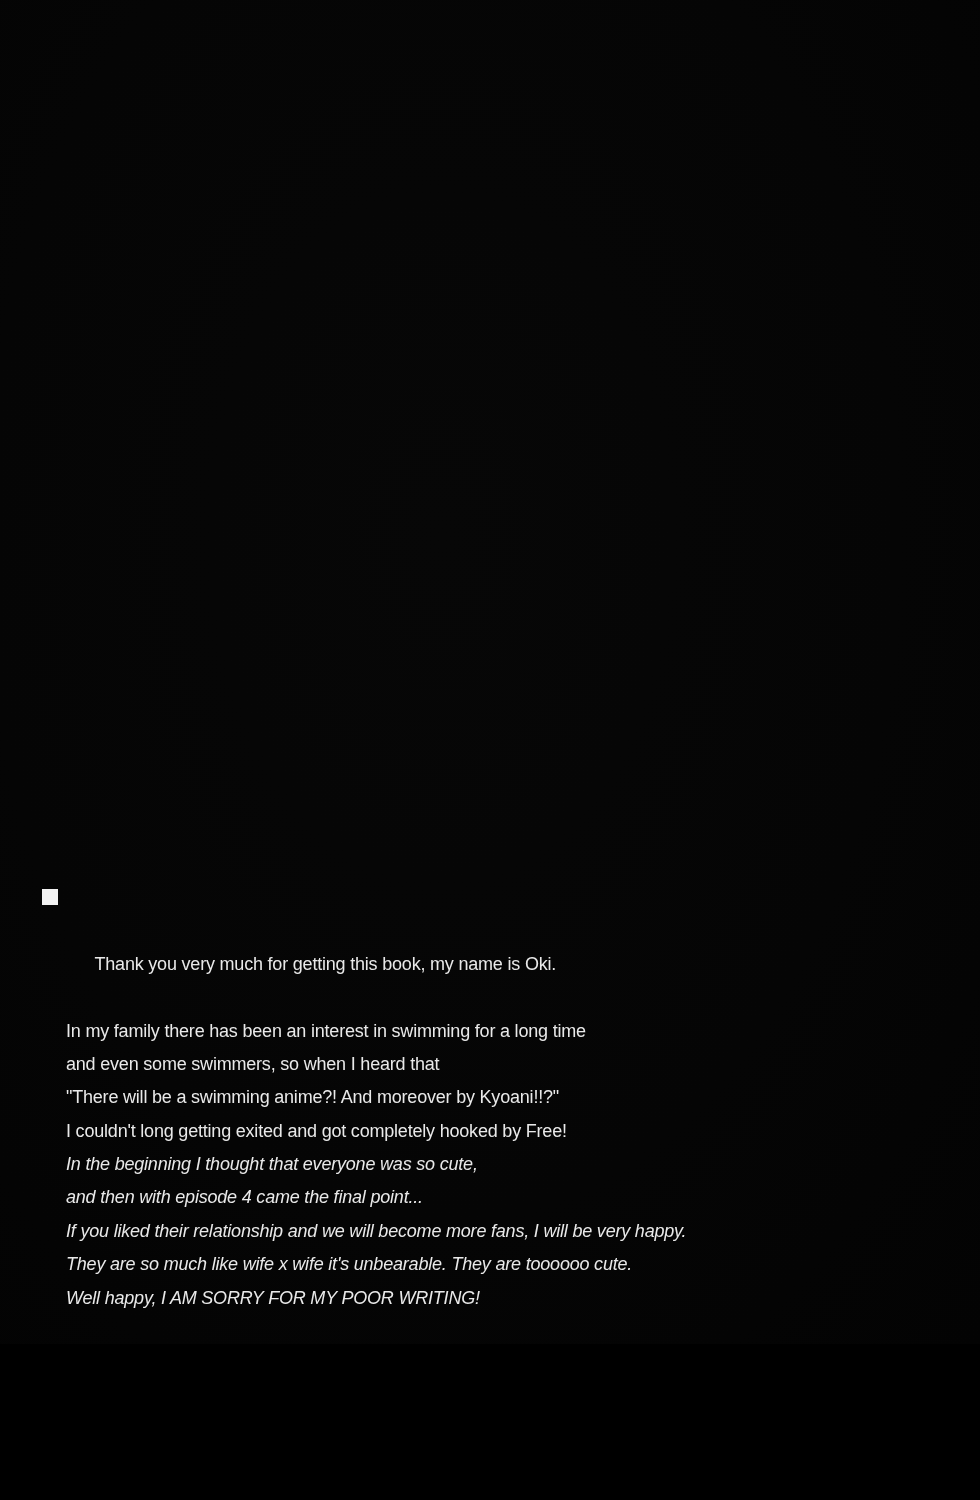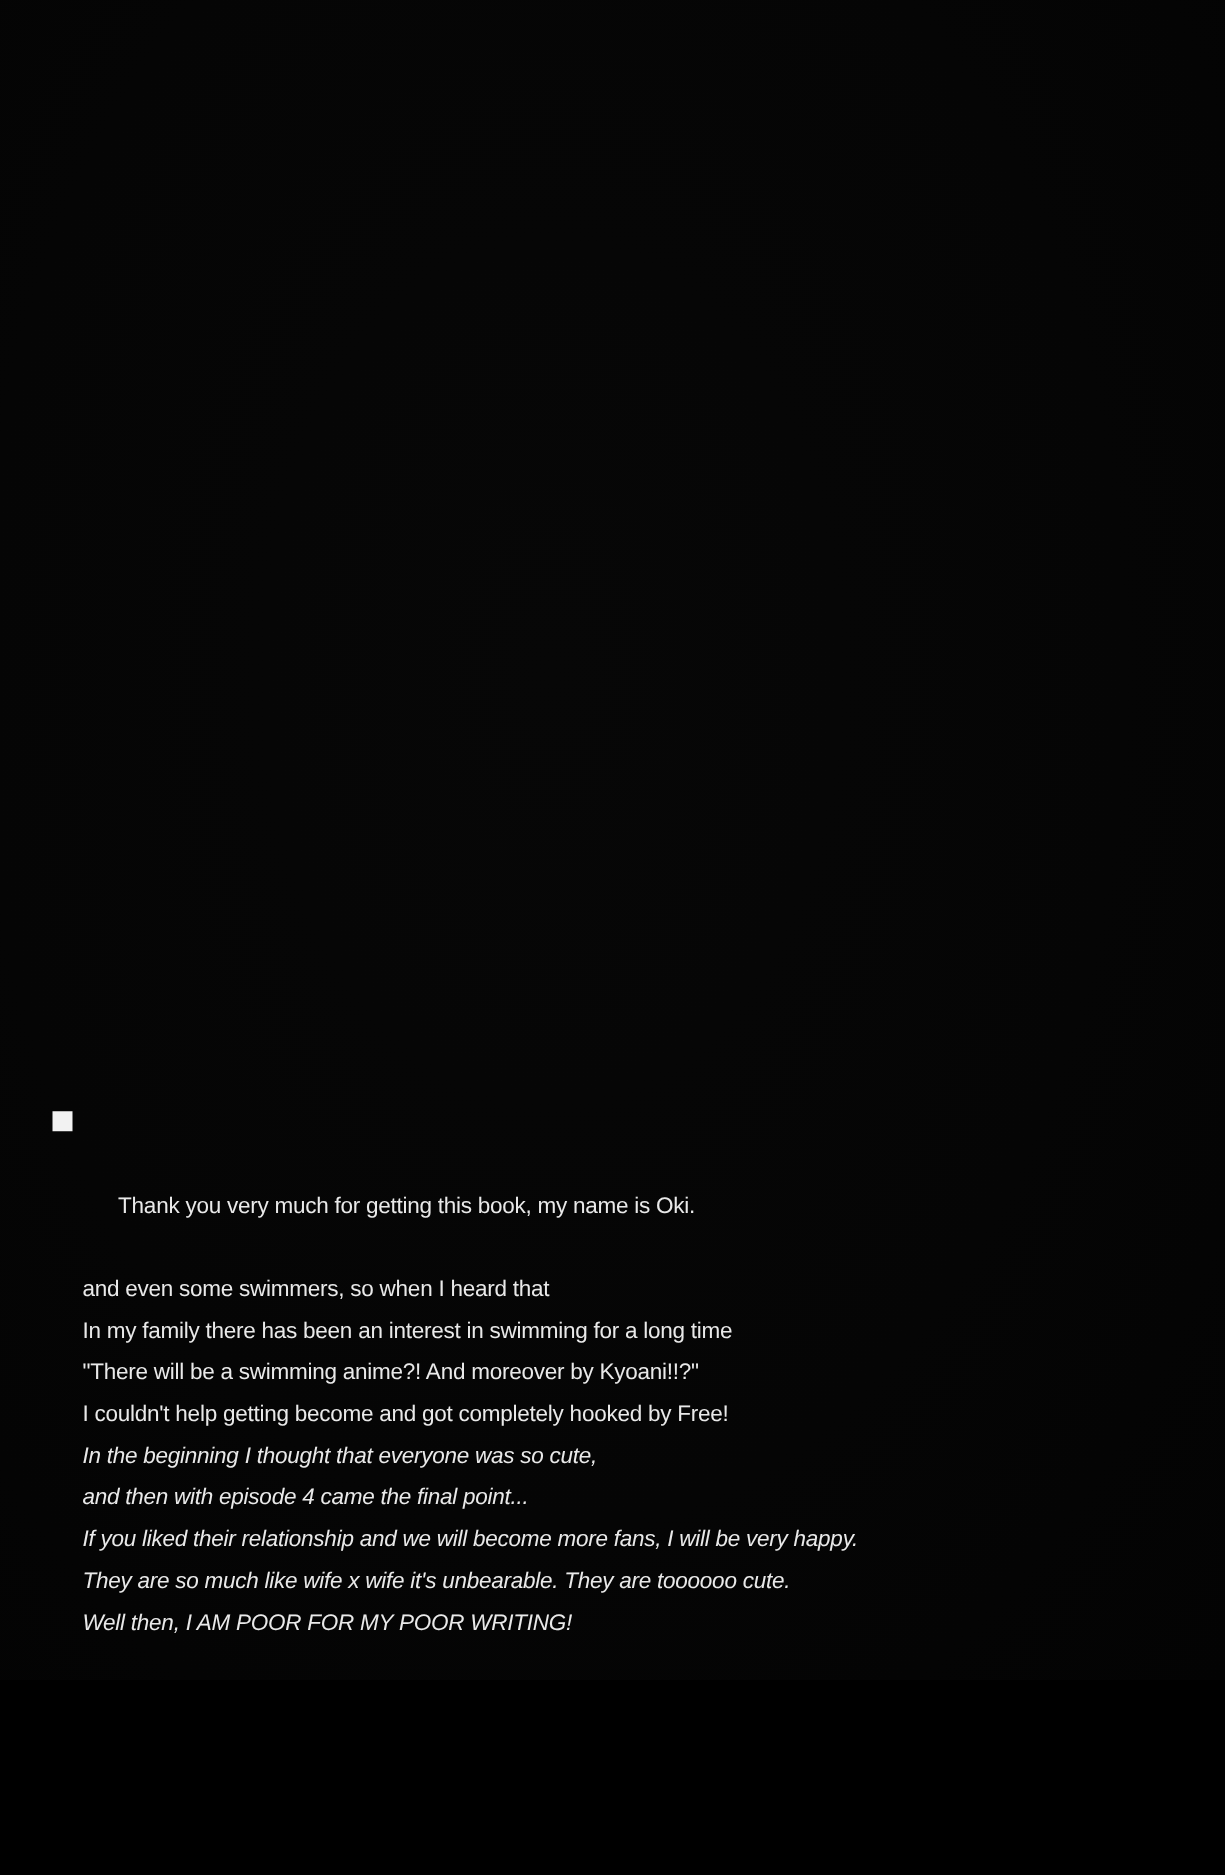--- a/index.html
+++ b/index.html
@@ -47,31 +47,31 @@
 </head>
 <body>
 
 <div class="page">
 
   <div class="afterword-block" id="para1">
     <div class="line first-line">
       <span class="bullet-square"></span>
       <span>Thank you very much for getting this book, my name is Oki.</span>
     </div>
+    <div class="line">In my family there has been an interest in swimming for a long time</div>
     <div class="line">and even some swimmers, so when I heard that</div>
-    <div class="line">In my family there has been an interest in swimming for a long time</div>
     <div class="line">"There will be a swimming anime?! And moreover by Kyoani!!?"</div>
-    <div class="line">I couldn't help getting become and got completely hooked by Free!</div>
+    <div class="line">I couldn't long getting exited and got completely hooked by Free!</div>
   </div>
 
   <div class="afterword-block" id="para2">
     <div class="line">In the beginning I thought that everyone was so cute,</div>
     <div class="line">and then with episode 4 came the final point...</div>
     <div class="line">If you liked their relationship and we will become more fans, I will be very happy.</div>
     <div class="line">They are so much like wife x wife it's unbearable. They are toooooo cute.</div>
-    <div class="line">Well then, I AM POOR FOR MY POOR WRITING!</div>
+    <div class="line">Well happy, I AM SORRY FOR MY POOR WRITING!</div>
   </div>
 
   <div class="afterword-block" id="signature-block">
     <div class="line">Oku Rumiru</div>
   </div>
 
 </div>
 
 </body></html>

